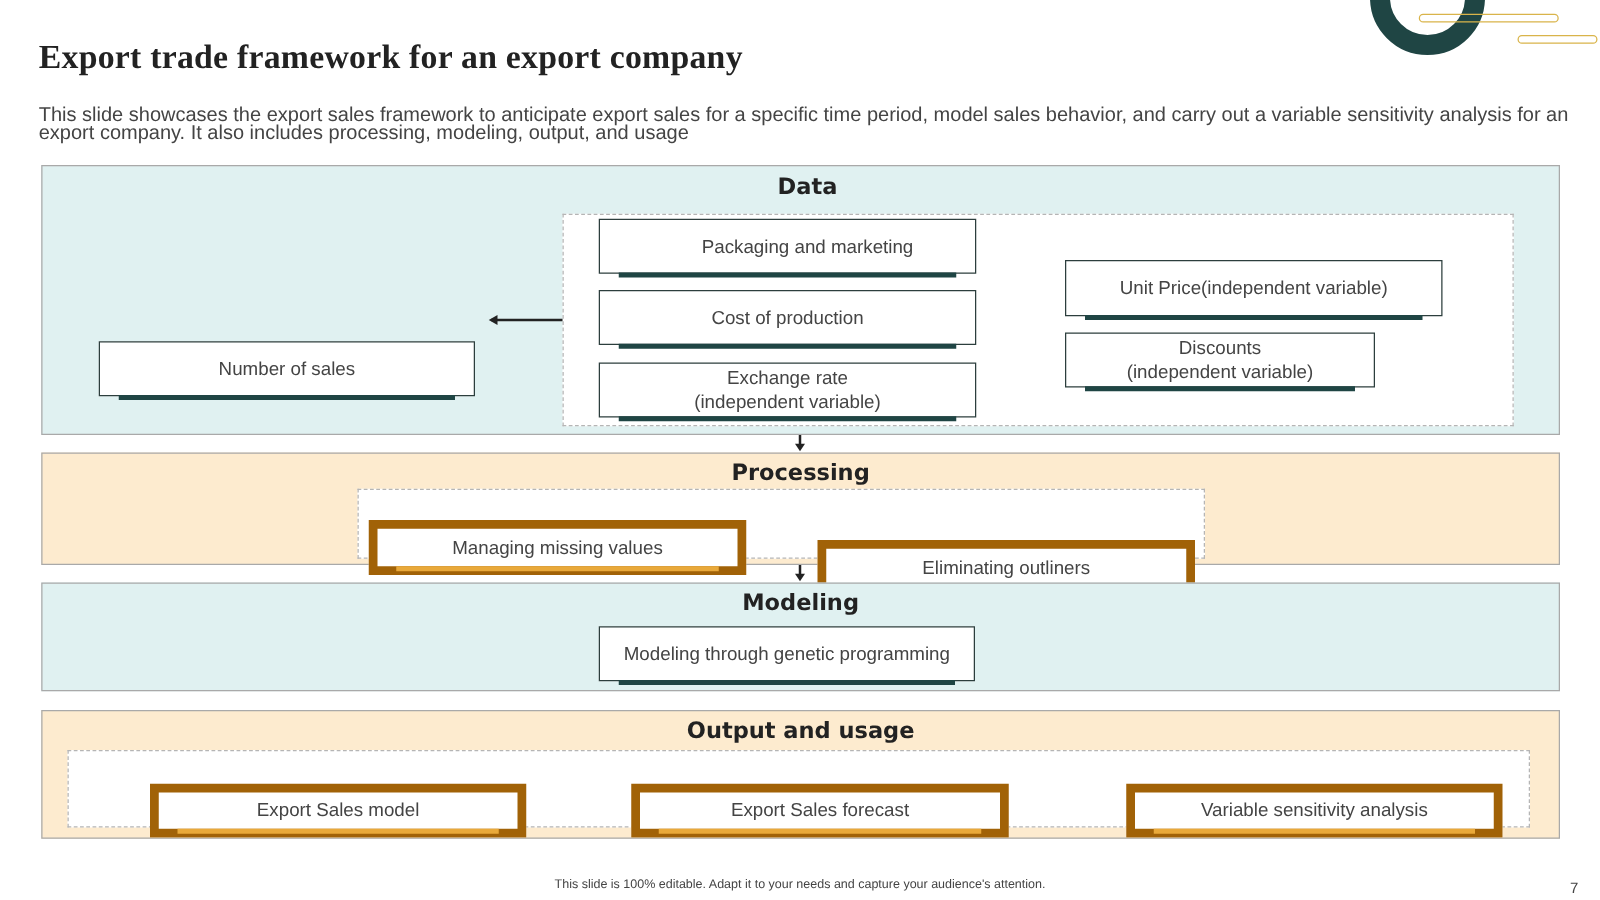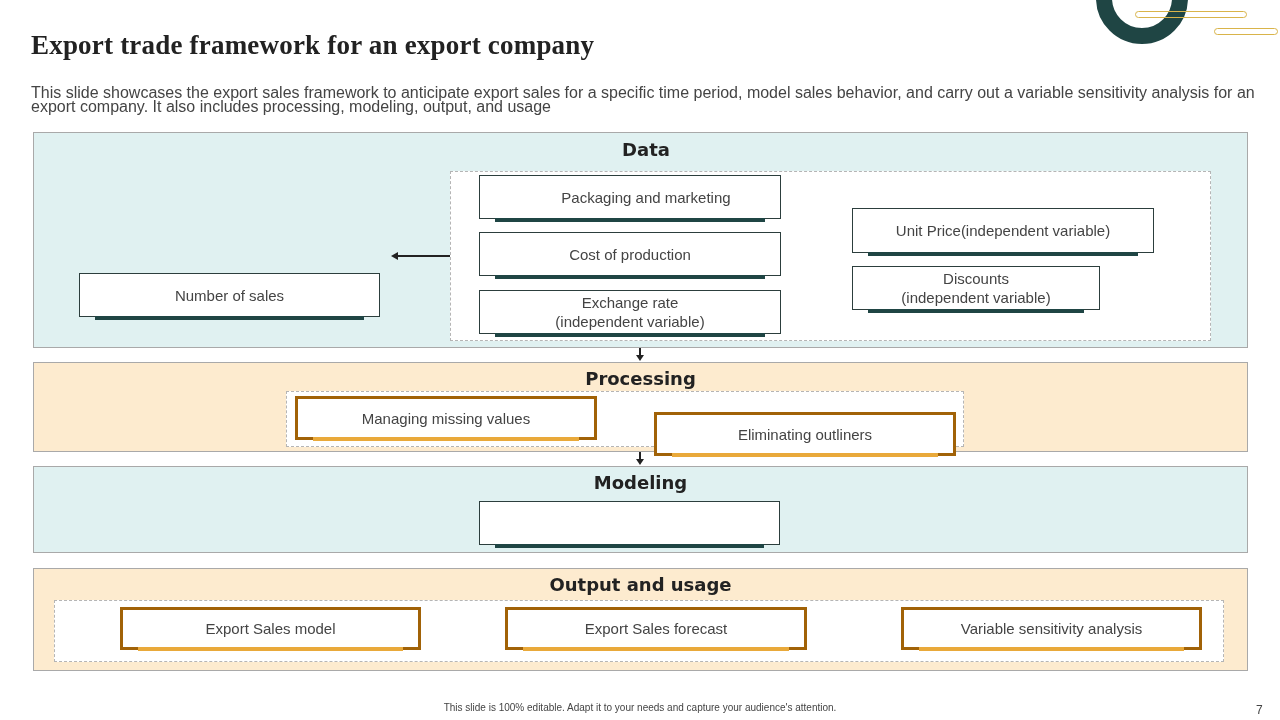--- a/index.html
+++ b/index.html
@@ -40,21 +40,21 @@
 
     .dashed {
       position: absolute; background: #fff; border: 1px dashed #b5b5b5;
     }
 
     .box {
       position: absolute; background: #fff; display: flex; align-items: center; justify-content: center;
       text-align: center; font-size: 15px; line-height: 19px; color: #444;
     }
     .box.dark { border: 1px solid #2c3e3d; }
-    .box.gold { border: 3px solid #a16207; }
+    .box.gold { border: 7px solid #a16207; margin-top: 20px; }
     .box .bar {
       position: absolute; left: 15px; right: 15px; bottom: -4px; height: 4px;
     }
     .box.dark .bar { background: #1f4544; }
     .box.gold .bar { background: #e9a93a; }
 
     .arrow-h {
       position: absolute; height: 2px; background: #222;
     }
     .arrow-h::before {
@@ -139,20 +139,21 @@
   <span>Eliminating outliners</span>
   <div class="bar"></div>
 </div>
 
 <div class="arrow-v" style="left:639px; top:452px; height:10px;"></div>
 
 <div class="section teal" style="top:466px; height:87px;">
   <div class="section-title" style="top:5px;">Modeling</div>
 </div>
 <div class="box dark" style="left:479px; top:501px; width:301px; height:44px;">
+  <span>Modeling through genetic programming</span>
   <div class="bar"></div>
 </div>
 
 <div class="section cream" style="top:568px; height:103px;">
   <div class="section-title" style="top:5px;">Output and usage</div>
 </div>
 <div class="dashed" style="left:54px; top:600px; width:1170px; height:62px;"></div>
 <div class="box gold" style="left:120px; top:607px; width:301px; height:43px;">
   <span>Export Sales model</span>
   <div class="bar"></div>

